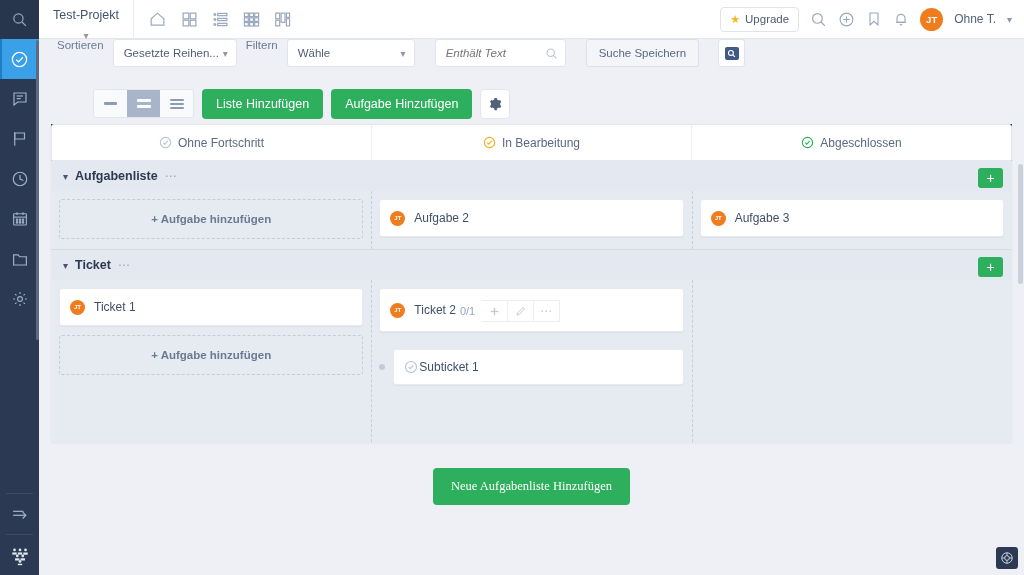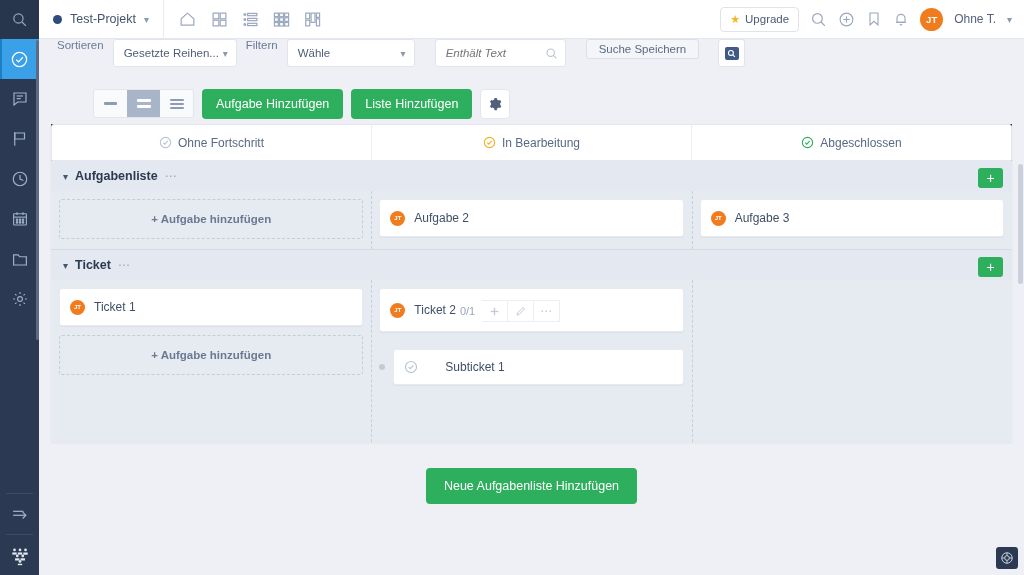--- a/index.html
+++ b/index.html
@@ -45,20 +45,21 @@
 
   
   .topbar {
     height: 39px; background: #ffffff; display: flex; align-items: center;
     border-bottom: 1px solid #e3e6ec; flex: 0 0 39px;
   }
   .proj {
     display: flex; align-items: center; gap: 8px;
     padding: 0 14px 0 14px; height: 39px;
     border-right: 1px solid #e9ebf0;
+    flex-direction: column;
   }
   .proj-dot { width: 9px; height: 9px; border-radius: 50%; background: #2f4b7c; }
   .proj-name { font-size: 12.5px; color: #44546c; }
   .chev { color: #8b99ad; font-size: 10px; }
   .viewicons { display: flex; align-items: center; gap: 14px; padding-left: 14px; }
   .vi { color: #9aa8bd; display: flex; align-items: center; }
 
   .topright { margin-left: auto; display: flex; align-items: center; gap: 11px; padding-right: 12px; }
   .upgrade {
     display: flex; align-items: center; gap: 5px;
@@ -87,21 +88,21 @@
   }
   .sel.w1 { width: 124px; }
   .sel.w2 { width: 128px; }
   .txtinput {
     background: #fff; border: 1px solid #e0e4eb; border-radius: 3px;
     height: 28px; width: 131px; display: flex; align-items: center;
     justify-content: space-between; padding: 0 7px 0 10px;
     font-size: 11.5px; color: #a9b2c2; font-style: italic;
   }
   .btn-save {
-    height: 20px; background: #f4f5f8; border: 1px solid #dcdfe7; border-radius: 3px;
+    height: 28px; background: #f4f5f8; border: 1px solid #dcdfe7; border-radius: 3px;
     font-size: 11.5px; color: #5a6a82; padding: 0 12px;
     display: flex; align-items: center;
   }
   .btn-saveicon {
     height: 28px; width: 27px; background: #fff; border: 1px solid #e0e4eb; border-radius: 3px;
     display: flex; align-items: center; justify-content: center;
   }
   .mini-sq {
     width: 14px; height: 13px; background: #3f5a86; border-radius: 2px;
     display:flex; align-items:center; justify-content:center;
@@ -178,35 +179,35 @@
     display: flex; align-items: center; justify-content: center; color: #c3cad7;
   }
   .cbtn:first-of-type { border-left: 1px solid #eceef3; }
   .card-tall { flex-direction: row; align-items: stretch; gap: 4px; }
   .card-tall .row1 { display: flex; align-items: center; gap: 9px; }
 
   .subrow { display: flex; align-items: center; gap: 8px; padding-left: 8px; }
   .subdot { width: 6px; height: 6px; border-radius: 50%; background: #c2cad8; flex:0 0 6px; }
   .subcard {
     background: #fff; border: 1px solid #e8eaf0; border-radius: 3px;
-    padding: 9px 10px; display: flex; align-items: center; gap: 27px; flex: 1 1 auto;
+    padding: 9px 10px; display: flex; align-items: center; gap: 1px; flex: 1 1 auto;
     box-shadow: 0 1px 1px rgba(40,50,70,.05); min-height:36px;
   }
 
   .plusbtn {
     position: absolute; right: 9px; top: 7px;
     width: 25px; height: 20px; background: #2eaf5d; border-radius: 3px;
     color: #fff; font-size: 14px; display: flex; align-items: center; justify-content: center;
     line-height: 1;
   }
 
   .bottomarea { padding: 26px 0 0 0; display: flex; justify-content: center; }
   .btn-addlist {
     background: #2eaf5d; color: #fff; border-radius: 4px;
-    font-size: 12.5px; padding: 11px 18px; font-weight: 500;
+    font-size: 12.5px; padding: 11px 18px; font-weight: 500; font-family: Liberation Serif, serif;
   }
 
   .helpbtn {
     position: absolute; right: 6px; bottom: 6px; width: 22px; height: 22px;
     background: #2b3a52; border-radius: 3px; color: #cfd8e6;
     display: flex; align-items: center; justify-content: center;
   }
   .vscroll {
     position: absolute; right: 1px; top: 40px; width: 5px; height: 120px;
     background: #c9d0dc; border-radius: 3px;
@@ -444,24 +445,24 @@
         </div>
         <div class="vt">
           <span style="display:flex;flex-direction:column;gap:2px;">
             <span class="bar" style="width:14px;height:2px;display:block;"></span>
             <span class="bar" style="width:14px;height:2px;display:block;"></span>
             <span class="bar" style="width:14px;height:2px;display:block;"></span>
           </span>
         </div>
       </div>
       <div class="btn-green">
+        <span>Liste Hinzufügen</span>
+      </div>
+      <div class="btn-green">
         <span>Aufgabe Hinzufügen</span>
-      </div>
-      <div class="btn-green">
-        <span>Liste Hinzufügen</span>
       </div>
       <div class="btn-gear">
         <svg width="14" height="14" viewBox="0 0 24 24" fill="#51617a">
             <path d="M12 8.4a3.6 3.6 0 1 0 0 7.2 3.6 3.6 0 0 0 0-7.2zm9 3.6c0-.6-.05-1.2-.15-1.75l2.05-1.6-2-3.45-2.4 1a9.2 9.2 0 0 0-3-1.75L15.1 1.5h-4l-.4 2.95a9.2 9.2 0 0 0-3 1.75l-2.4-1-2 3.45 2.05 1.6A9.8 9.8 0 0 0 5.2 12c0 .6.05 1.2.15 1.75L3.3 15.35l2 3.45 2.4-1a9.2 9.2 0 0 0 3 1.75l.4 2.95h4l.4-2.95a9.2 9.2 0 0 0 3-1.75l2.4 1 2-3.45-2.05-1.6c.1-.55.15-1.15.15-1.75z"></path>
           </svg>
       </div>
     </div>
 
     <div class="boardwrap">
       <div class="board boardshadow">

